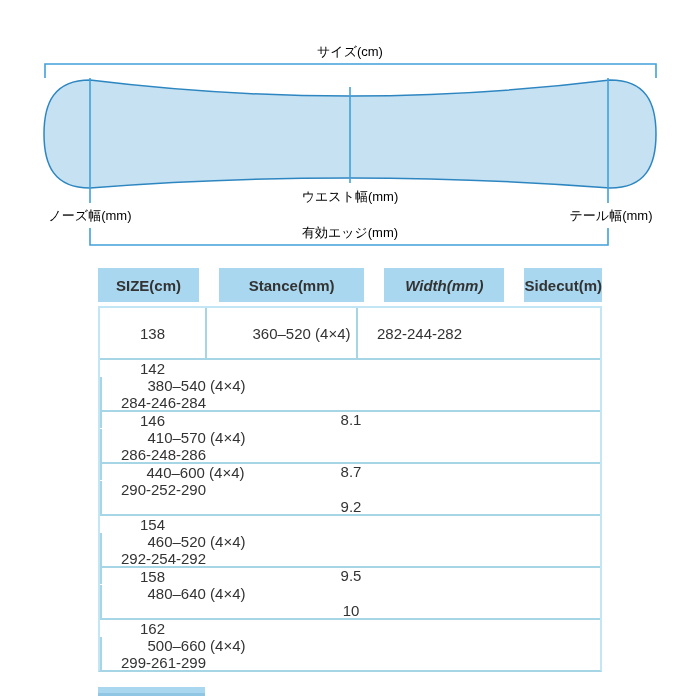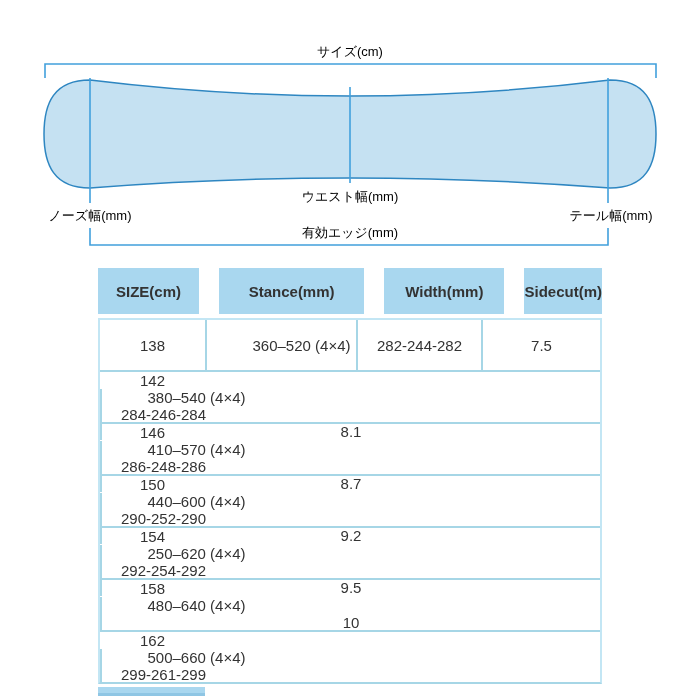--- a/index.html
+++ b/index.html
@@ -40,35 +40,35 @@
   .spec-table {
     position: absolute;
     left: 98px;
     top: 268px;
     width: 504px;
     color: var(--text);
   }
   .thead {
     display: flex;
     gap: 20px;
-    height: 46px;
+    height: 34px;
   }
   .th {
     background: var(--header-bg);
     display: flex;
     align-items: center;
     justify-content: center;
     font-weight: bold;
     font-size: 15px;
     color: var(--text);
     box-sizing: border-box;
   }
   .thead .c1 { width: 105px; }
   .thead .c2 { width: 151px; }
-  .thead .c3 { width: 125px; }
+  .thead .c3 { width: 125px; font-style: italic; }
   .thead .c4 { flex: 1; }
   .tbody {
     margin-top: 4px;
     border: 2px solid var(--table-outer-border);
     border-bottom-color: var(--table-border);
   }
   .trow {
     display: flex;
     height: 50px;
   }
@@ -130,47 +130,45 @@
       <div class="th c1">SIZE(cm)</div>
       <div class="th c2">Stance(mm)</div>
       <div class="th c3">Width(mm)</div>
       <div class="th c4">Sidecut(m)</div>
     </div>
     <div class="tbody" id="tbody">
   <div class="trow">
     <div class="td c1">138</div>
     <div class="td c2">360–520 (4×4)</div>
     <div class="td c3">282-244-282</div>
-    <div class="td c4">7.5</div>
   </div>
 
   <div class="trow">
     <div class="td c1">142</div>
     <div class="td c2">380–540 (4×4)</div>
     <div class="td c3">284-246-284</div>
     <div class="td c4">8.1</div>
   </div>
 
   <div class="trow">
     <div class="td c1">146</div>
     <div class="td c2">410–570 (4×4)</div>
     <div class="td c3">286-248-286</div>
     <div class="td c4">8.7</div>
   </div>
 
   <div class="trow">
-    <div class="td c1">150</div>
     <div class="td c2">440–600 (4×4)</div>
     <div class="td c3">290-252-290</div>
     <div class="td c4">9.2</div>
   </div>
 
   <div class="trow">
     <div class="td c1">154</div>
-    <div class="td c2">250–620 (4×4)</div>
+    <div class="td c2">460–520 (4×4)</div>
     <div class="td c3">292-254-292</div>
     <div class="td c4">9.5</div>
   </div>
 
   <div class="trow">
     <div class="td c1">158</div>
     <div class="td c2">480–640 (4×4)</div>
     <div class="td c4">10</div>
   </div>
 

